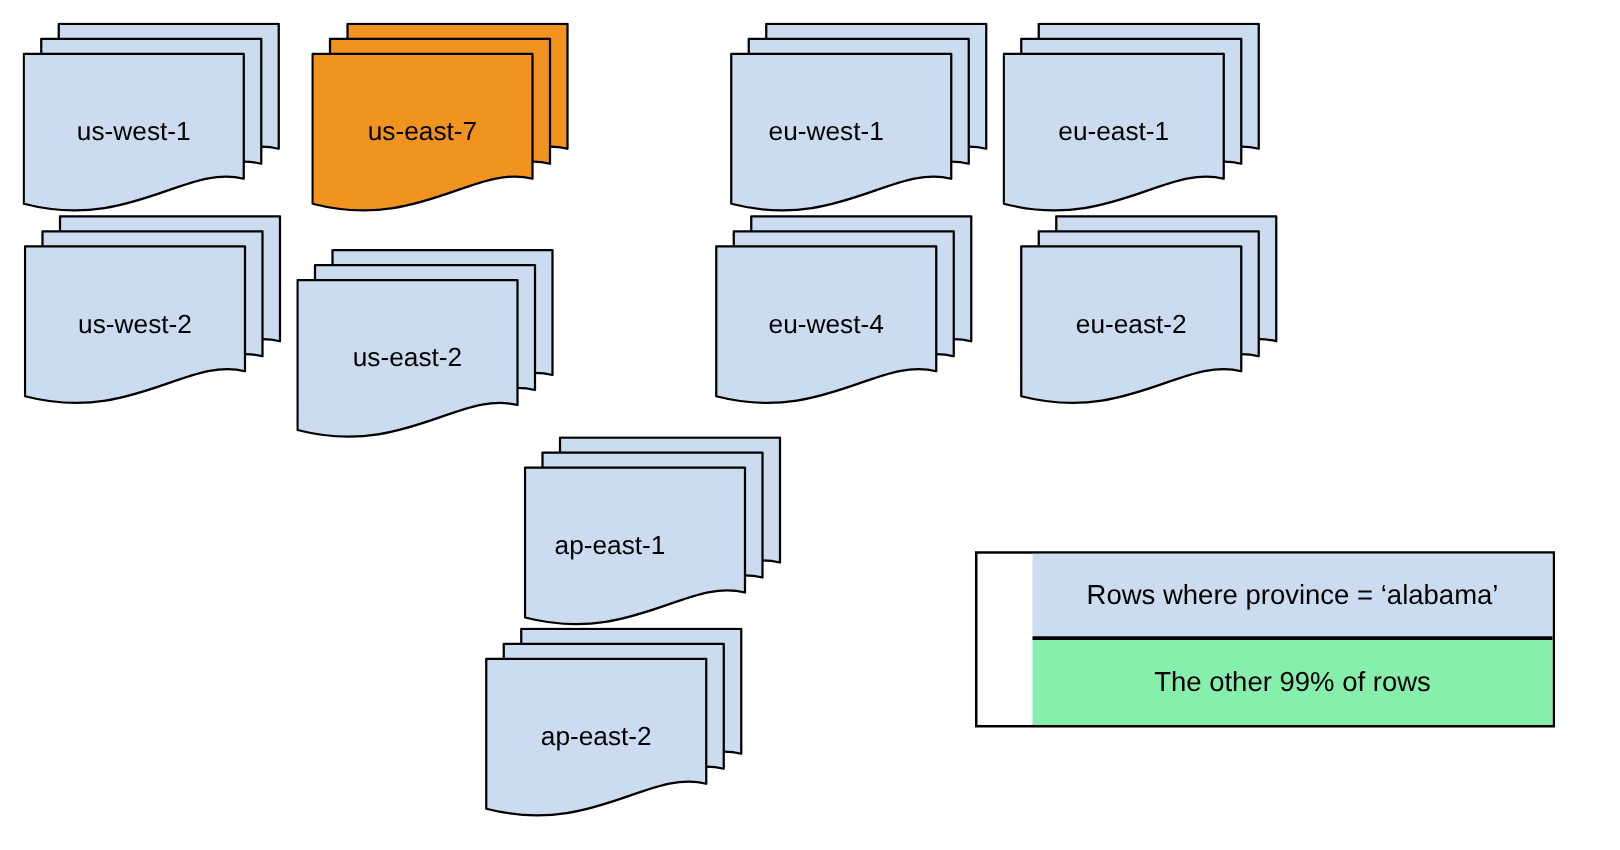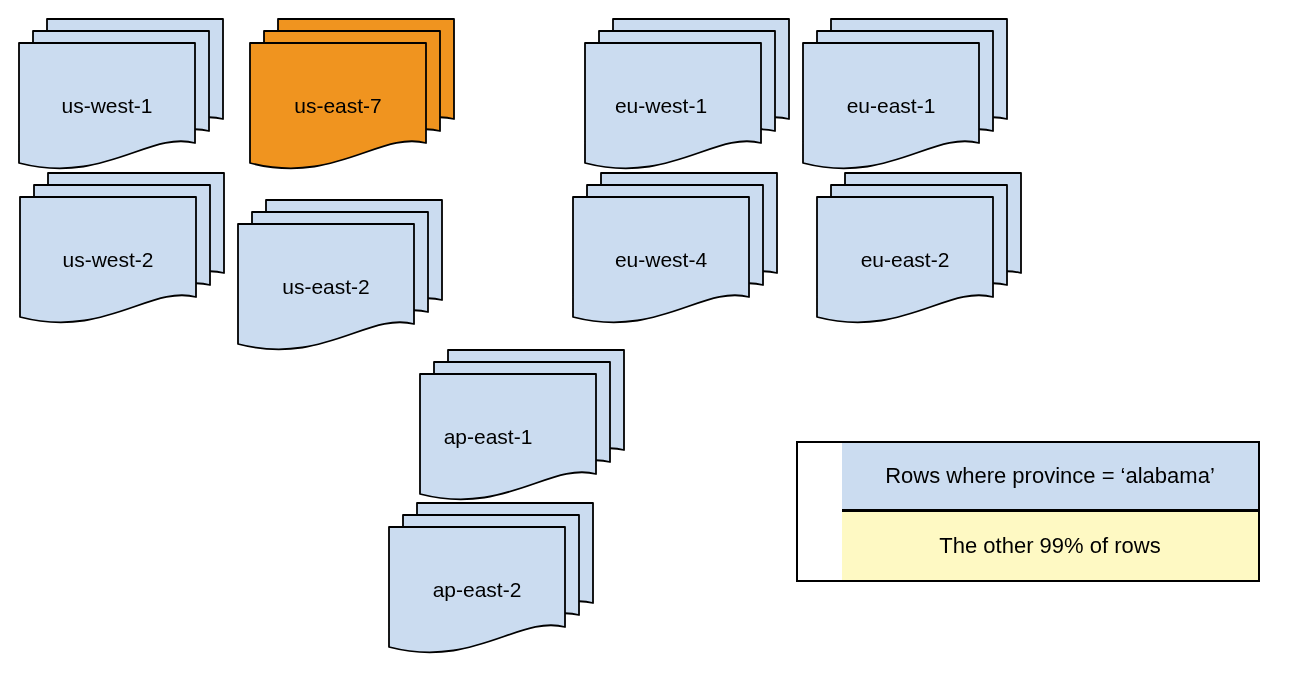--- a/index.html
+++ b/index.html
@@ -47,21 +47,21 @@
   .s-eu-east-1 { left: 802px; top: 18px; text-align: center; }
   .s-us-west-2 { left: 19px;  top: 172px; }
   .s-us-east-2 { left: 237px; top: 188px; margin-top: 11px; }
   .s-eu-west-2 { left: 572px; top: 172px; }
   .s-eu-east-2 { left: 816px; top: 172px; }
   .s-ap-east-1 { left: 399px; top: 349px; padding-left: 20px; }
   .s-ap-east-2 { left: 388px; top: 502px; }
 
   .legend {
     position: absolute;
-    left: 796px;
+    left: 780px;
     top: 441px;
     width: 464px;
     height: 141px;
     box-sizing: border-box;
     border: 2px solid #000000;
     padding-left: 44px;
   }
   .legend-row {
     box-sizing: border-box;
     height: 50%;
@@ -167,18 +167,18 @@
       <path class="page" transform="translate(15,13)" d="M0,0 h176 v100 c-46,-12 -91,42 -176,20 z" fill="#CBDCF0"></path>
       <path class="page" transform="translate(1,25)" d="M0,0 h176 v100 c-46,-12 -91,42 -176,20 z" fill="#CBDCF0"></path>
     </svg>
     <div class="label">ap-east-2</div>
   </div>
 
   <div class="legend">
     <div class="legend-row top" style="background-color: rgb(203, 220, 240);">
       <span>Rows where province = ‘alabama’</span>
     </div>
-    <div class="legend-row" style="background-color: #fef9c3;">
+    <div class="legend-row" style="background-color: #86efac;">
       <span>The other 99% of rows</span>
     </div>
   </div>
 
 </div>
 
 </body></html>

